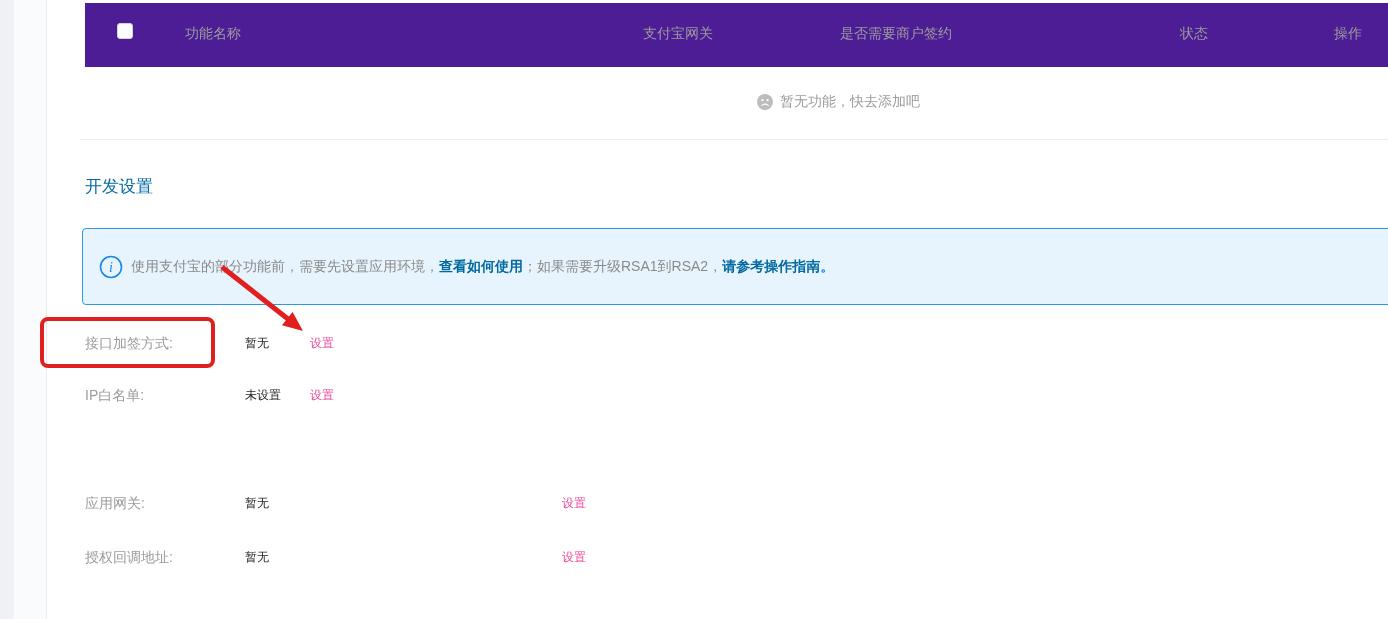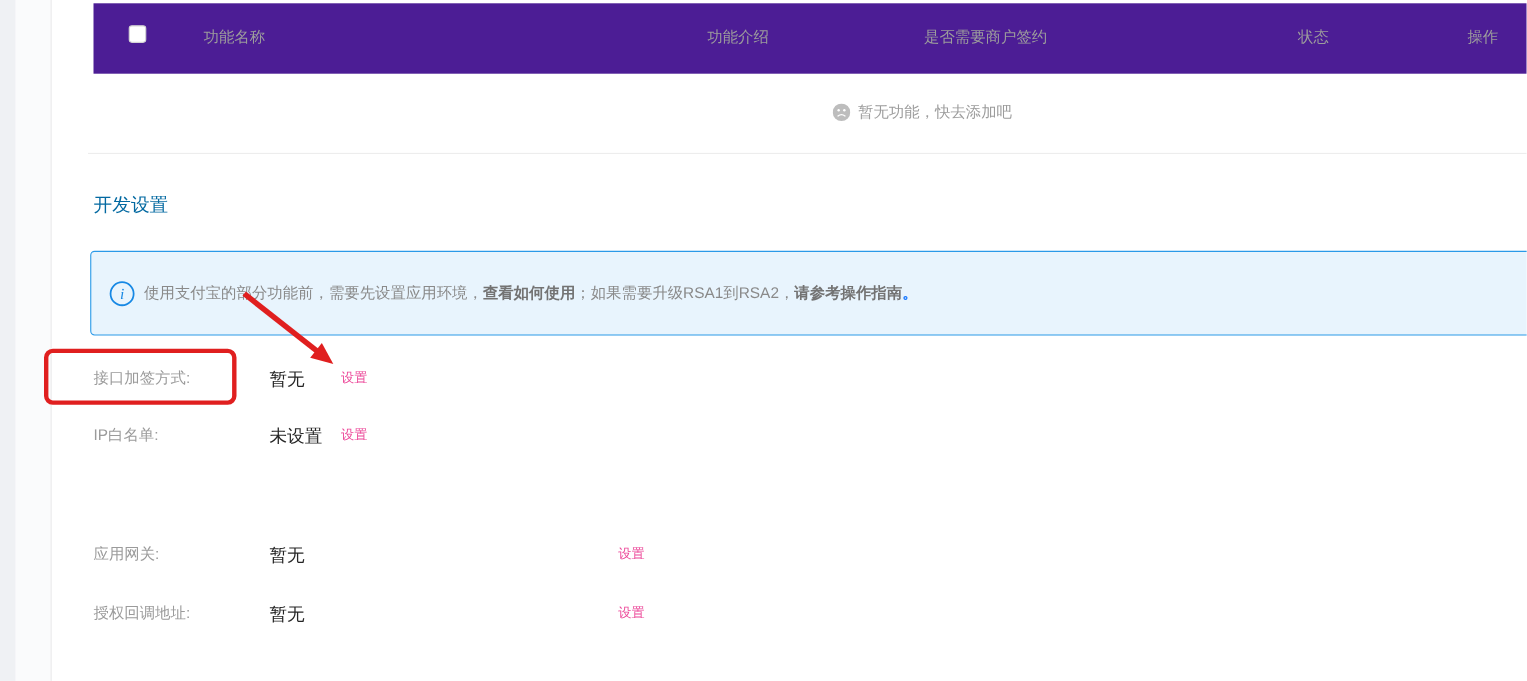--- a/index.html
+++ b/index.html
@@ -32,29 +32,29 @@
 
   
   .section-title { position:absolute; left:85px; top:175px; font-size:17px; font-weight:400;
                    color:#0369a1; white-space:nowrap; }
 
   
   .alert { position:absolute; left:82px; top:228px; width:1312px; height:77px;
            background:#e8f4fd; border:1px solid #2a99e8; border-radius:4px; }
   .alert-icon { position:absolute; left:16px; top:26px; width:24px; height:24px; }
   .alert-text { position:absolute; left:48px; top:29px; font-size:14px; color:#8a8a8a; white-space:nowrap; }
-  .alert-link { color:#737373; font-weight:700; text-decoration:none; cursor:pointer; }
+  .alert-link { color:#0369a1; font-weight:700; text-decoration:none; cursor:pointer; }
   .alert-period { color:#1677ff; font-weight:700; }
 
   
   .form-row { position:absolute; left:85px; height:20px; width:1200px; }
   .row-0 { top:335px; } .row-1 { top:387px; } .row-2 { top:441px; }
   .row-3 { top:495px; } .row-4 { top:549px; }
   .row-label { position:absolute; left:0; font-size:14px; color:#9b9b9b; white-space:nowrap; }
-  .row-value { position:absolute; left:160px; font-size:16px; color:#262626; white-space:nowrap; }
+  .row-value { position:absolute; left:160px; font-size:12px; color:#262626; white-space:nowrap; }
   .row-action { position:absolute; font-size:12px; color:#ec4899; text-decoration:none;
                 cursor:pointer; white-space:nowrap; }
   .action-near { left:225px; }
   .action-far  { left:477px; }
 
   
   .red-rect { position:absolute; left:40px; top:317px; width:175px; height:51px;
               border:4px solid #e01f1f; border-radius:8px; background:transparent; pointer-events:none; }
   .red-arrow { position:absolute; left:200px; top:253px; width:115px; height:85px; pointer-events:none; }
 </style>
@@ -62,21 +62,21 @@
 <body>
 
 <div class="page">
   <div class="left-rail">
     <div class="left-rail-inner"></div>
   </div>
 
   <div class="table-header">
     <span class="checkbox"></span>
     <span class="th th-name">功能名称</span>
-    <span class="th th-intro">功能介绍</span>
+    <span class="th th-intro">支付宝网关</span>
     <span class="th th-sign">是否需要商户签约</span>
     <span class="th th-status">状态</span>
     <span class="th th-action">操作</span>
   </div>
 
   <div class="empty-state">
     <svg width="16" height="16" viewBox="0 0 16 16">
       <circle cx="8" cy="8" r="8" fill="#bdbdbd"></circle>
       <circle cx="5.4" cy="6.2" r="1.1" fill="#fff"></circle>
       <circle cx="10.6" cy="6.2" r="1.1" fill="#fff"></circle>

